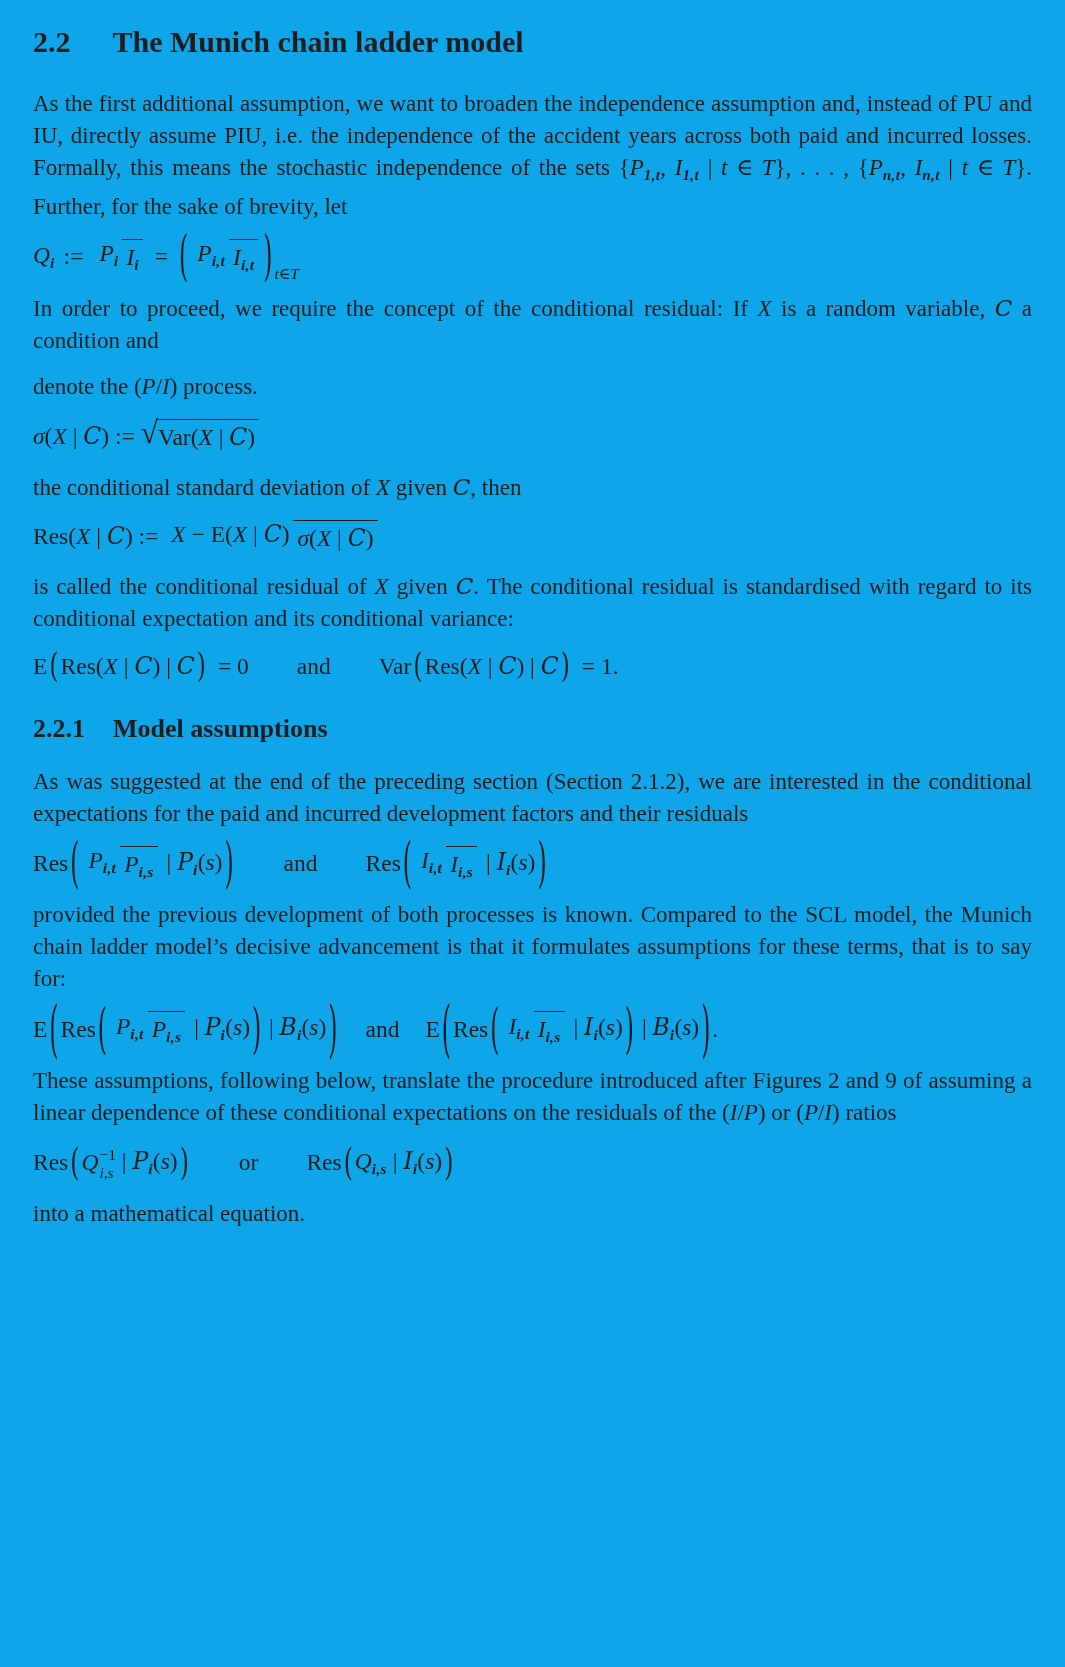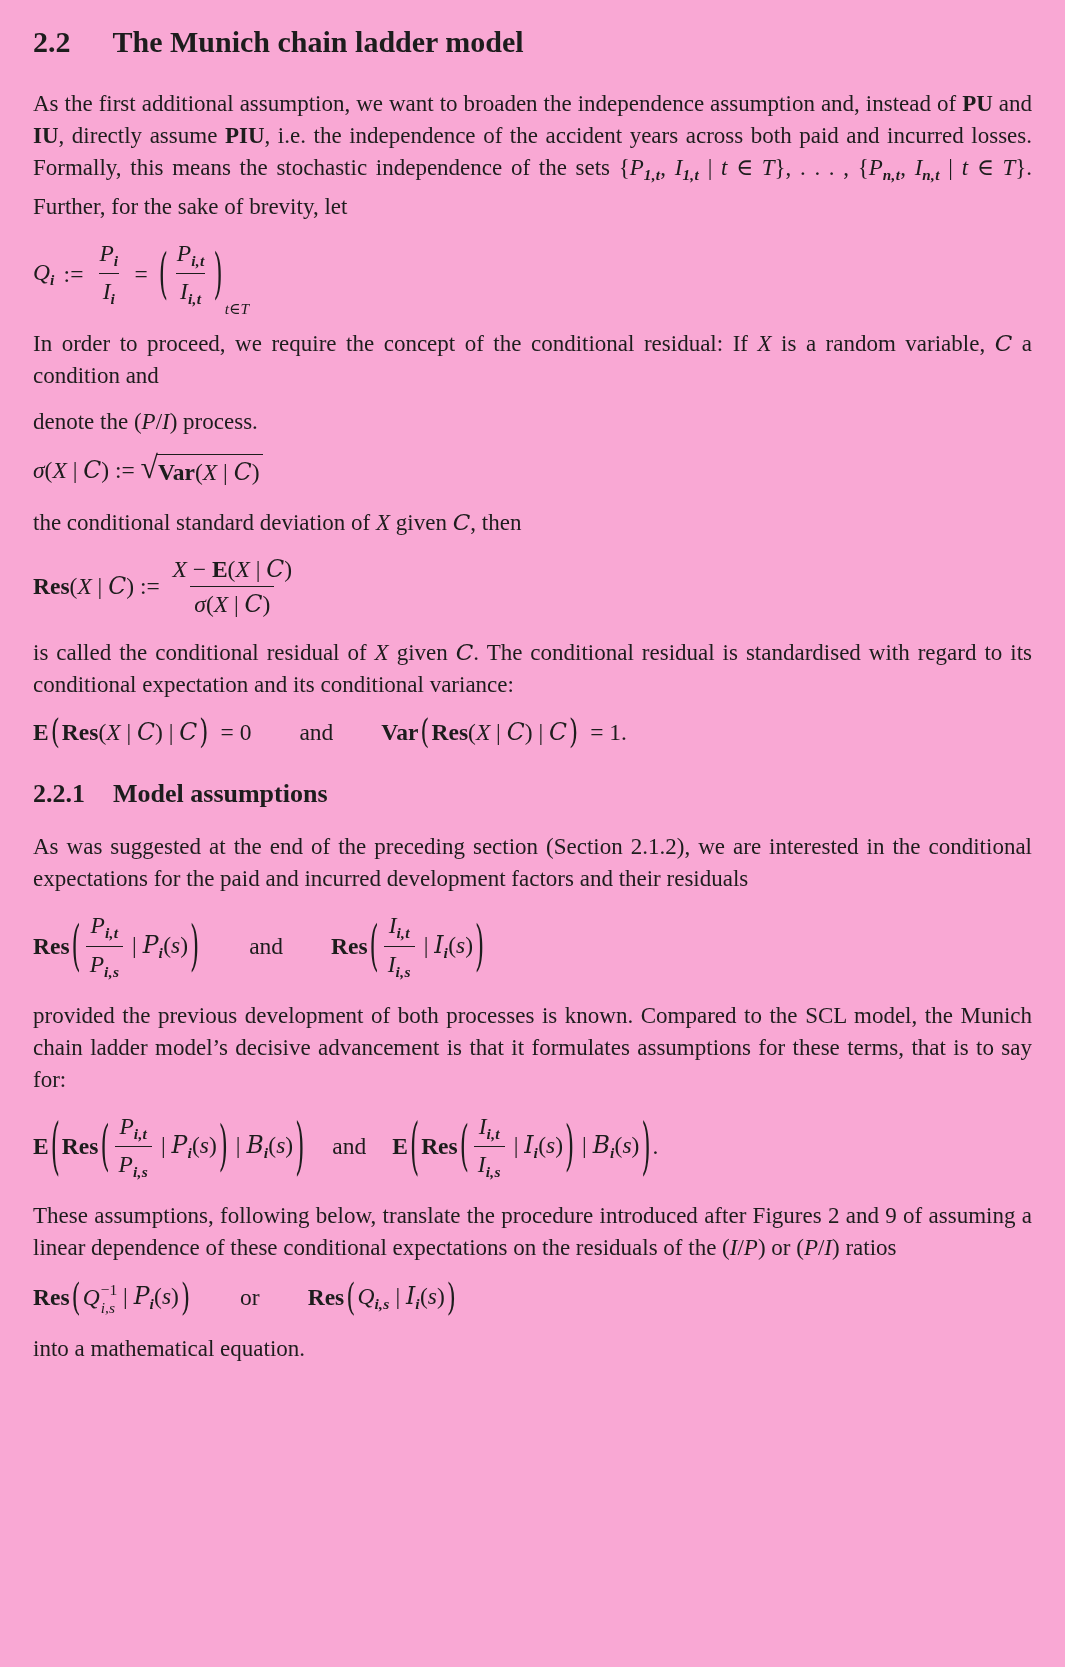--- a/index.html
+++ b/index.html
@@ -1,41 +1,41 @@
 <!DOCTYPE html>
 <html><head>
 <meta charset="utf-8">
 <style>
   html,body{margin:0;padding:0;background:#ffffff;}
   .page{
     width:1065px;height:1667px;overflow:hidden;box-sizing:border-box;
-    background:#f9a8d4;color:#1d1d1d;
+    background:#0ea5e9;color:#1d1d1d;
     padding:22px 33px 0 33px;
     font-family:"Liberation Serif","DejaVu Serif",serif;
     font-size:23px;line-height:32px;
   }
   h1.sec{font-size:30px;line-height:40px;margin:0 0 26px 0;font-weight:bold;}
   h1.sec .secnum{margin-right:42px;}
   h2.subsec{font-size:26px;line-height:34px;margin:30px 0 20px 0;font-weight:bold;}
   h2.subsec .subnum{margin-right:28px;margin-top:28px;}
   p.para{margin:0 0 14px 0;text-align:justify;}
   
-  .seg-b{font-weight:bold;}
+  .seg-b{font-weight:normal;}
   .seg-i{font-style:italic;}
   .seg-cal{font-style:italic;font-family:"DejaVu Serif",serif;}
   .seg-sub{font-size:.66em;vertical-align:-.32em;letter-spacing:.02em;font-weight:bold;}
   
   .eq{display:flex;justify-content:flex-start;align-items:center;margin:16px 0 18px 0;
       font-size:23.5px;line-height:1.3;}
   .mrow{display:inline-flex;align-items:center;}
   .mop{margin:0 9px;}
   .tail{margin-left:10px;}
   .sep{margin:0 48px;}
   .sep-tight{margin:0 26px;}
-  .frac{display:inline-flex;flex-direction:column;align-items:center;margin:0 3px;text-align:center;}
+  .frac{display:inline-flex;flex-direction:row;align-items:center;margin:0 3px;text-align:center;}
   .frac .num{padding:0 4px 3px 4px;line-height:1.2;}
   .frac .den{padding:3px 4px 0 4px;line-height:1.2;border-top:1.5px solid currentColor;}
   .bp{display:inline-block;transform:scaleY(var(--sy,1.8));transform-origin:center;
       margin:0 2px;font-family:"DejaVu Serif",serif;}
   .sy14{--sy:1.45}.sy16{--sy:1.6}.sy23{--sy:2.3}.sy27{--sy:2.65}
   .outersub{font-size:.66em;align-self:flex-end;transform:translateY(10px);}
   .sqrt{display:inline-flex;align-items:flex-start;}
   .rad{font-size:1.35em;line-height:1;transform:translateY(-2px);}
   .radicand{border-top:1.7px solid currentColor;padding:2px 4px 0 2px;margin-left:-2px;}
   .supsub{display:inline-flex;flex-direction:column;align-items:flex-start;

